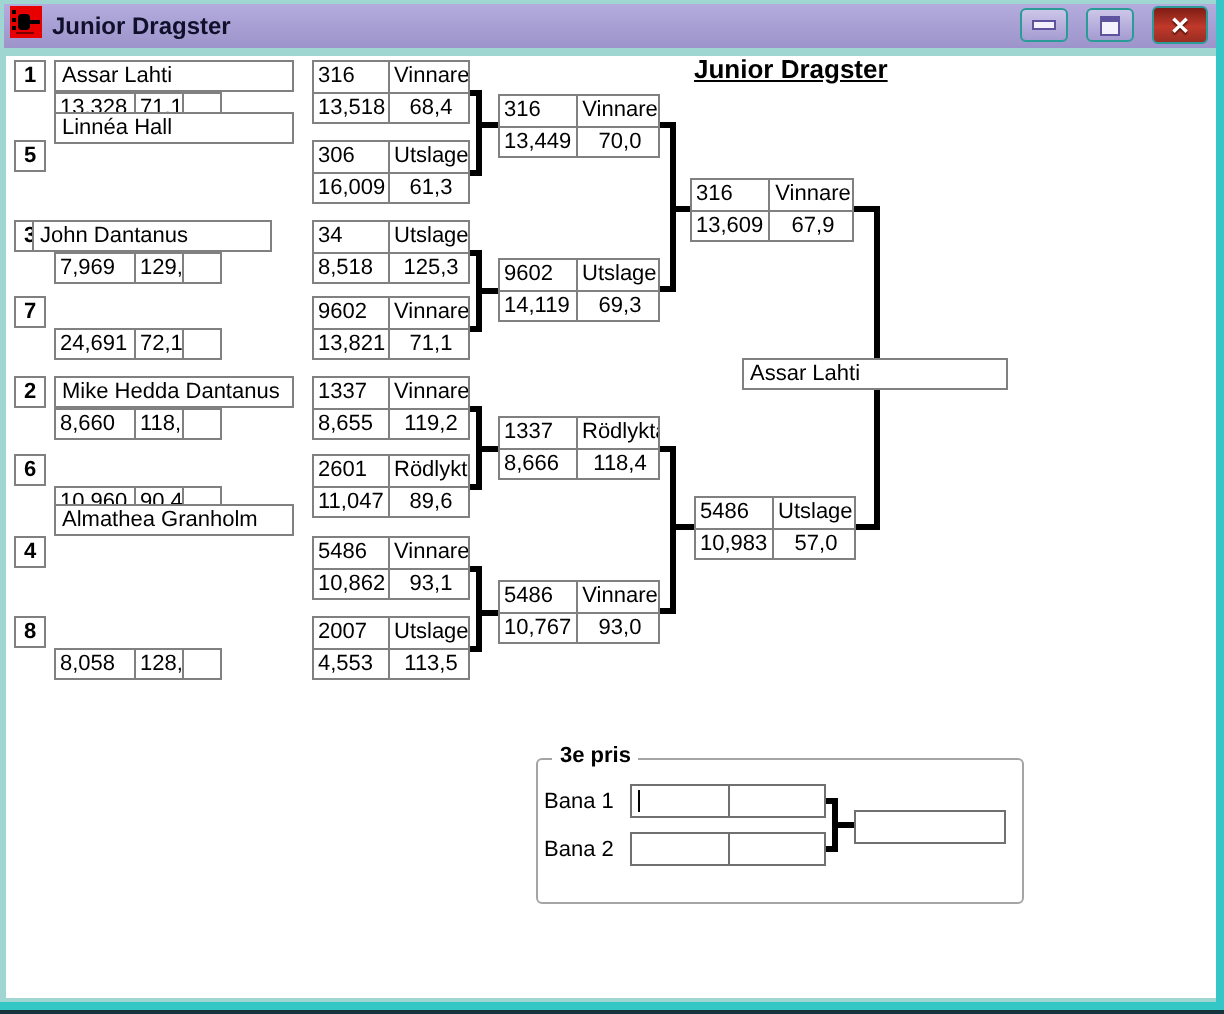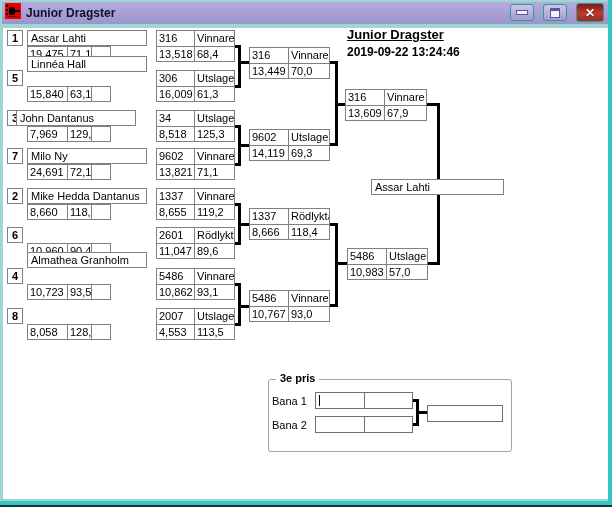--- a/index.html
+++ b/index.html
@@ -26,21 +26,21 @@
        overflow:hidden;white-space:nowrap;z-index:2;}
   .seed{width:16px;height:16px;text-align:center;font-weight:bold;line-height:14px;}
   .namebox{width:120px;height:16px;line-height:14px;padding-left:3px;}
   .timebox{width:84px;height:16px;display:grid;grid-template-columns:39px 24px 1fr;}
   .timebox span{overflow:hidden;line-height:14px;padding-left:2px;}
   .timebox span + span{border-left:1px solid #808080;}
   .rbox{display:grid;grid-template-columns:37px 1fr;grid-template-rows:15px 15px;width:79px;height:32px;}
   .rbox.sf{width:81px;grid-template-columns:38px 1fr;}
   .rbox.fin{width:82px;grid-template-columns:38px 1fr;}
   .rbox span{overflow:hidden;line-height:14px;padding-left:2px;white-space:nowrap;}
-  .rbox .cR{border-left:1px solid #808080;}
+  .rbox .cR{border-left:1px solid #808080;text-align:center;}
   .rbox .cB{border-top:1px solid #808080;}
   .champ{width:133px;height:16px;line-height:14px;padding-left:3px;z-index:3;}
   .ln{position:absolute;background:#000;z-index:1;}
   
   .hdr-title{position:absolute;left:347px;top:27px;font-weight:bold;font-size:13px;text-decoration:underline;}
   .hdr-date{position:absolute;left:347px;top:45px;font-weight:bold;font-size:12px;}
   
   .groupbox{position:absolute;left:268px;top:379px;width:244px;height:73px;
             border:1px solid #a5a5a5;border-radius:3px;box-sizing:border-box;}
   .grouplabel{position:absolute;left:276px;top:372px;background:#fff;padding:0 4px;font-weight:bold;z-index:2;}
@@ -77,43 +77,37 @@
   <div class="winbtn btn-minmax" style="left:543px;">
     <div class="glyph-max"></div>
   </div>
   <div class="winbtn btn-close">
     <span class="glyph-x">✕</span>
   </div>
 
   <div class="content"></div>
 
   <div class="hdr-title">Junior Dragster</div>
-  <div class="hdr-date">2019-09-22 13:24:46</div>
 
   <div class="box seed" style="left:7px;top:30px">1</div>
   <div class="box namebox" style="left:27px;top:30px">Assar Lahti</div>
   <div class="box timebox" style="left:27px;top:46px">
-    <span>19,475</span>
+    <span>13,328</span>
     <span>71,1</span>
     <span></span>
   </div>
   <div class="box rbox" style="left:156px;top:30px">
     <span>316</span>
     <span class="cR">Vinnare</span>
     <span class="cB">13,518</span>
     <span class="cR cB">68,4</span>
   </div>
 
   <div class="box seed" style="left:7px;top:70px">5</div>
   <div class="box namebox" style="left:27px;top:56px">Linnéa Hall</div>
-  <div class="box timebox" style="left:27px;top:86px">
-    <span>15,840</span>
-    <span>63,1</span>
-    <span></span>
-  </div>
   <div class="box rbox" style="left:156px;top:70px">
     <span>306</span>
     <span class="cR">Utslagen</span>
     <span class="cB">16,009</span>
     <span class="cR cB">61,3</span>
   </div>
 
   <div class="box seed" style="left:7px;top:110px">3</div>
   <div class="box namebox" style="left:16px;top:110px">John Dantanus</div>
   <div class="box timebox" style="left:27px;top:126px">
@@ -122,21 +116,20 @@
     <span></span>
   </div>
   <div class="box rbox" style="left:156px;top:110px">
     <span>34</span>
     <span class="cR">Utslagen</span>
     <span class="cB">8,518</span>
     <span class="cR cB">125,3</span>
   </div>
 
   <div class="box seed" style="left:7px;top:148px">7</div>
-  <div class="box namebox" style="left:27px;top:148px">Milo Ny</div>
   <div class="box timebox" style="left:27px;top:164px">
     <span>24,691</span>
     <span>72,1</span>
     <span></span>
   </div>
   <div class="box rbox" style="left:156px;top:148px">
     <span>9602</span>
     <span class="cR">Vinnare</span>
     <span class="cB">13,821</span>
     <span class="cR cB">71,1</span>
@@ -164,25 +157,20 @@
   </div>
   <div class="box rbox" style="left:156px;top:227px">
     <span>2601</span>
     <span class="cR">Rödlykta</span>
     <span class="cB">11,047</span>
     <span class="cR cB">89,6</span>
   </div>
 
   <div class="box seed" style="left:7px;top:268px">4</div>
   <div class="box namebox" style="left:27px;top:252px">Almathea Granholm</div>
-  <div class="box timebox" style="left:27px;top:284px">
-    <span>10,723</span>
-    <span>93,5</span>
-    <span></span>
-  </div>
   <div class="box rbox" style="left:156px;top:268px">
     <span>5486</span>
     <span class="cR">Vinnare</span>
     <span class="cB">10,862</span>
     <span class="cR cB">93,1</span>
   </div>
 
   <div class="box seed" style="left:7px;top:308px">8</div>
   <div class="box timebox" style="left:27px;top:324px">
     <span>8,058</span>

